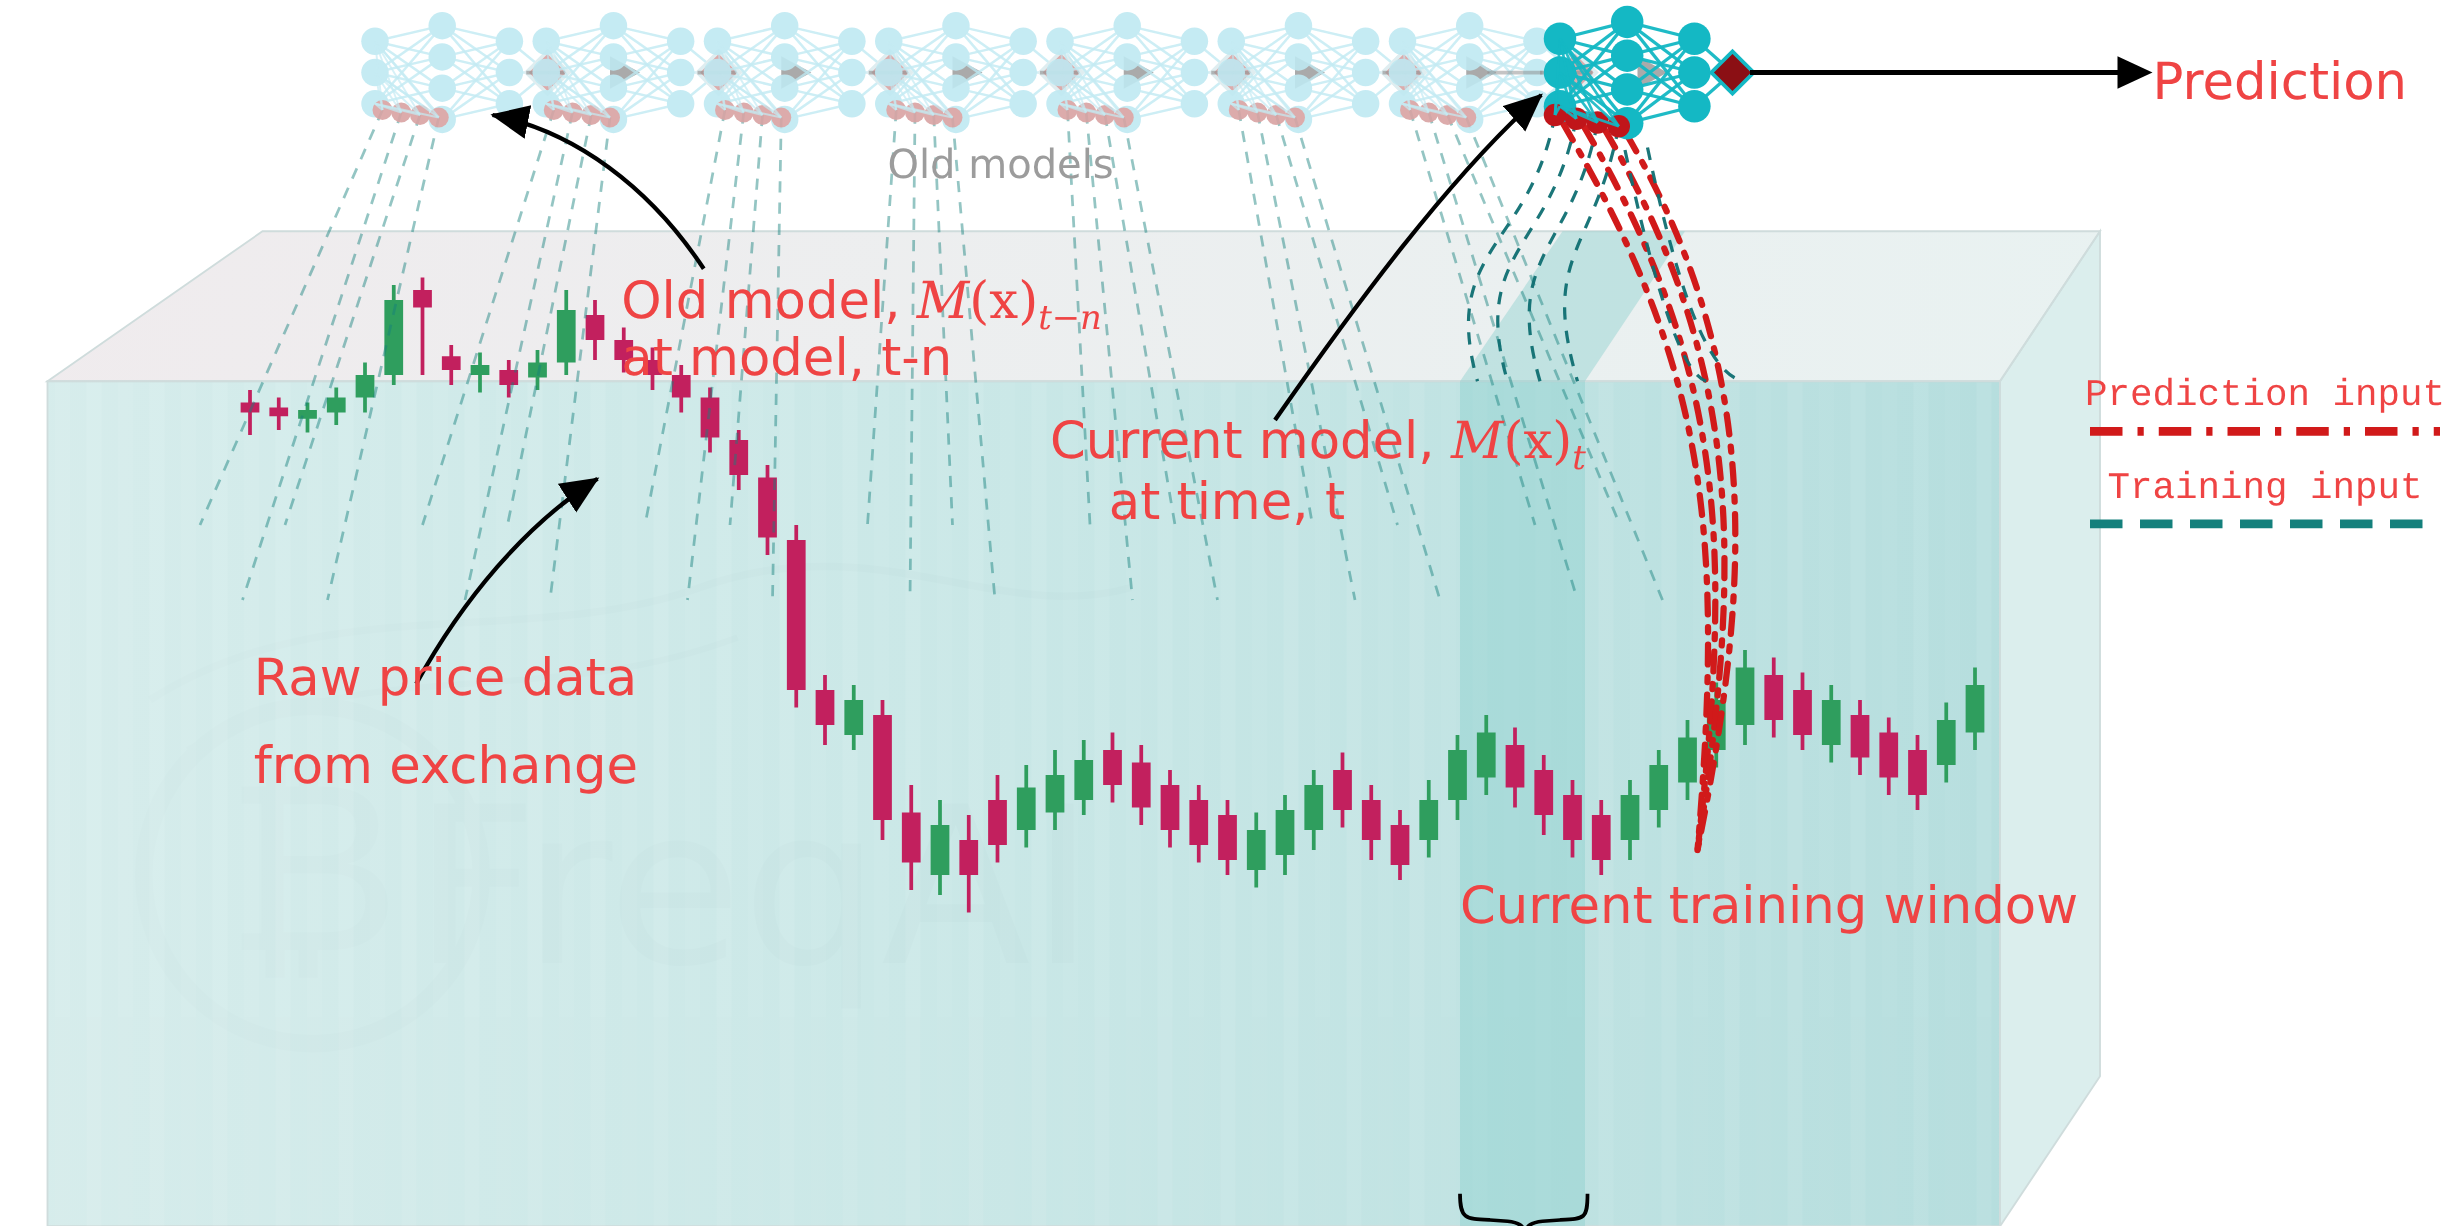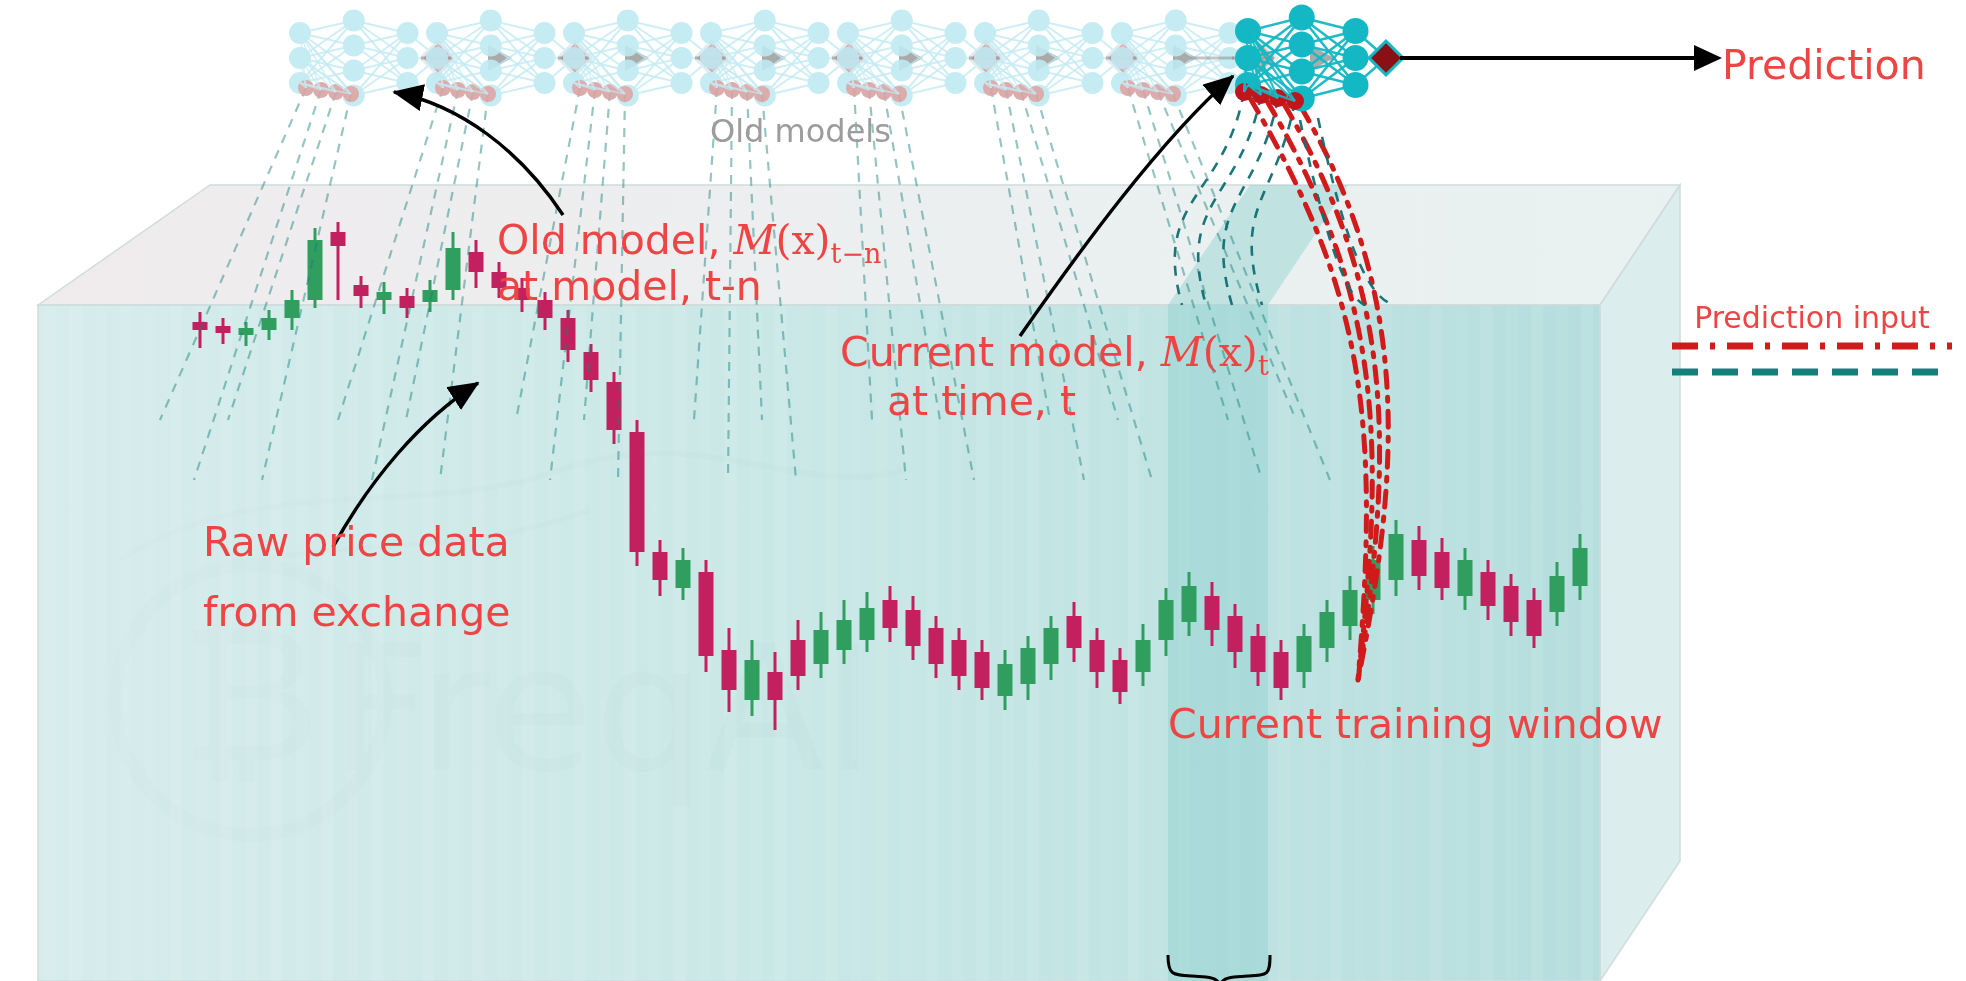--- a/index.html
+++ b/index.html
@@ -2,24 +2,24 @@
 <html><head>
 <meta charset="utf-8">
 <style>
   html,body{margin:0;padding:0;background:#ffffff;}
   body{width:1966px;height:981px;overflow:hidden;
        font-family:"DejaVu Sans","Liberation Sans",sans-serif;}
   #stage{position:relative;width:1966px;height:981px;background:#fff;}
   #stage svg.layer{position:absolute;left:0;top:0;width:1966px;height:981px;}
   .txt{position:absolute;white-space:pre;color:#ef4444;}
   .t-big{font-size:41px;}
-  .t-leg{font-size:30px;}
+  .t-leg{font-size:30px;font-family:Liberation Mono, monospace;}
   .t-grey{font-size:32px;color:#9c9c9c;}
   .math{font-family:"DejaVu Serif","Liberation Serif",serif;font-style:italic;}
-  .mathsub{font-family:"DejaVu Serif","Liberation Serif",serif;
+  .mathsub{font-family:"DejaVu Serif","Liberation Serif",serif;font-style:italic;
            font-size:0.66em;vertical-align:sub;}
   .upr{font-style:normal;}
 </style>
 </head>
 <body>
 
 <div id="stage">
 
   <svg class="layer" viewBox="0 0 1966 981" preserveAspectRatio="none">
     <defs>
@@ -792,18 +792,19 @@
   <div class="txt t-big" style="left:203px;top:518px;">Raw price data</div>
   <div class="txt t-big" style="left:1168px;top:700px;">Current training window</div>
 
   <div class="txt t-big" style="left:203px;top:588px;">from exchange</div>
 
   <div style="position:absolute;left:1662px;top:300px;width:300px;">
     <div class="txt t-leg" style="position:static;text-align:center;">Prediction input</div>
     <svg width="300" height="22">
       <line x1="10" y1="11" x2="290" y2="11" stroke="#d11a1a" stroke-width="7" stroke-dasharray="26 12 5 12"></line>
     </svg>
+    <div class="txt t-leg" style="position:static;text-align:center;margin-top:14px;">Training input</div>
     <svg width="300" height="22">
       <line x1="10" y1="11" x2="290" y2="11" stroke="#14807c" stroke-width="7" stroke-dasharray="26 14"></line>
     </svg>
   </div>
 
 </div>
 
 </body></html>

